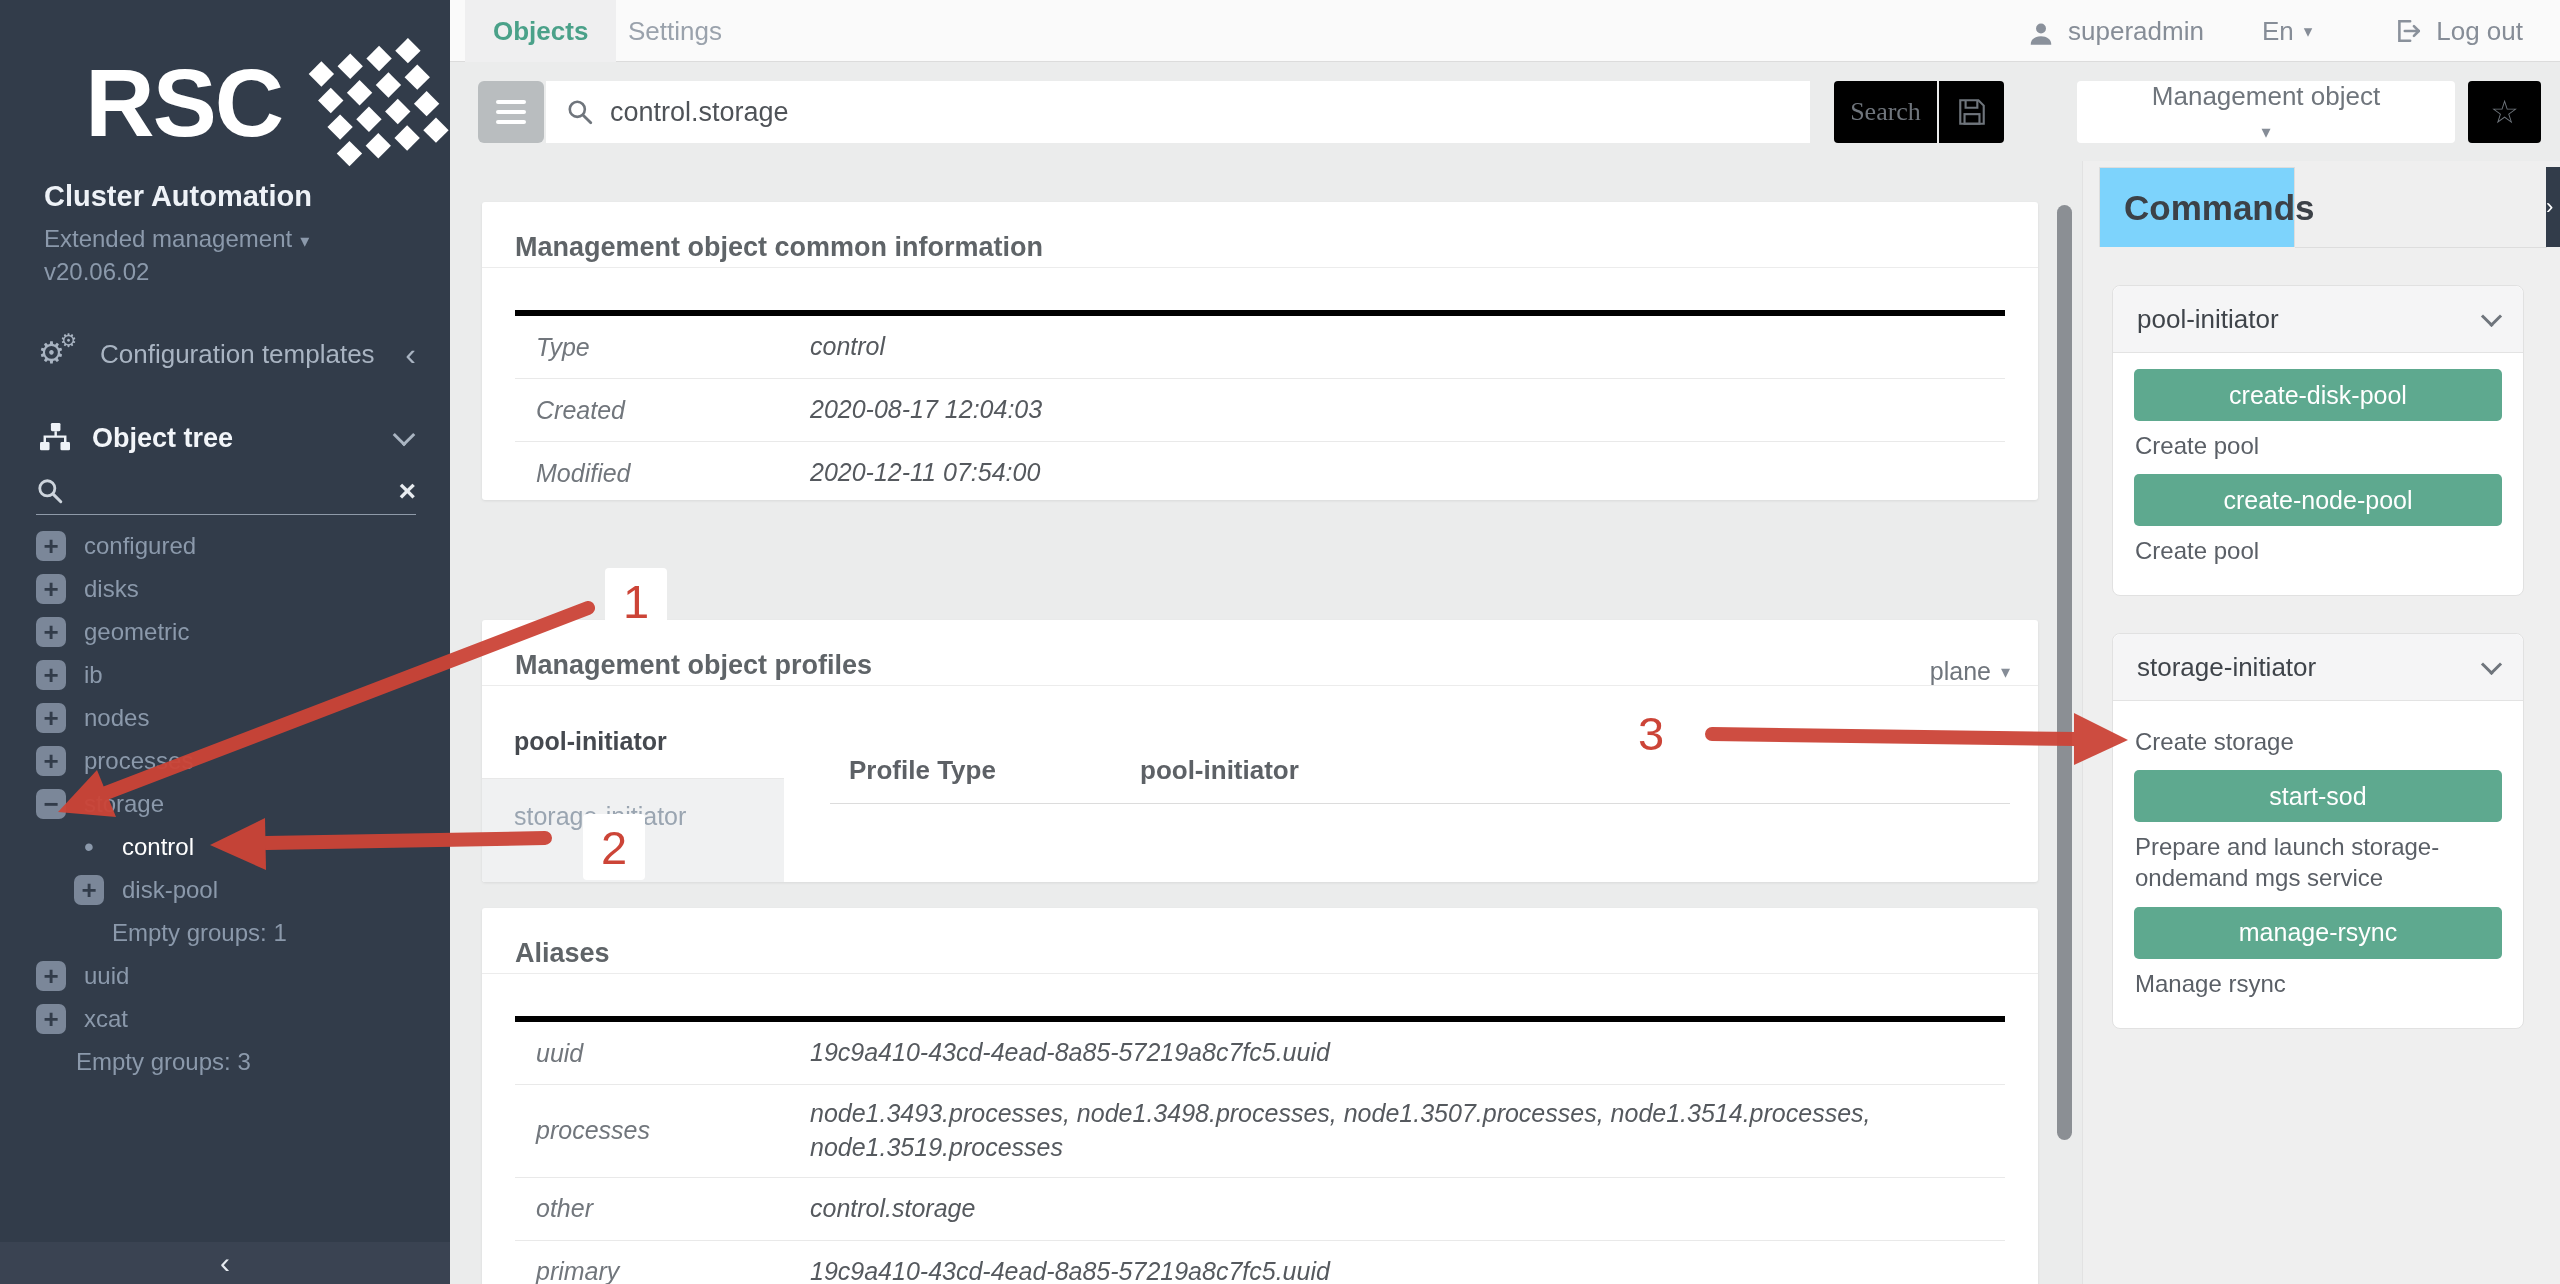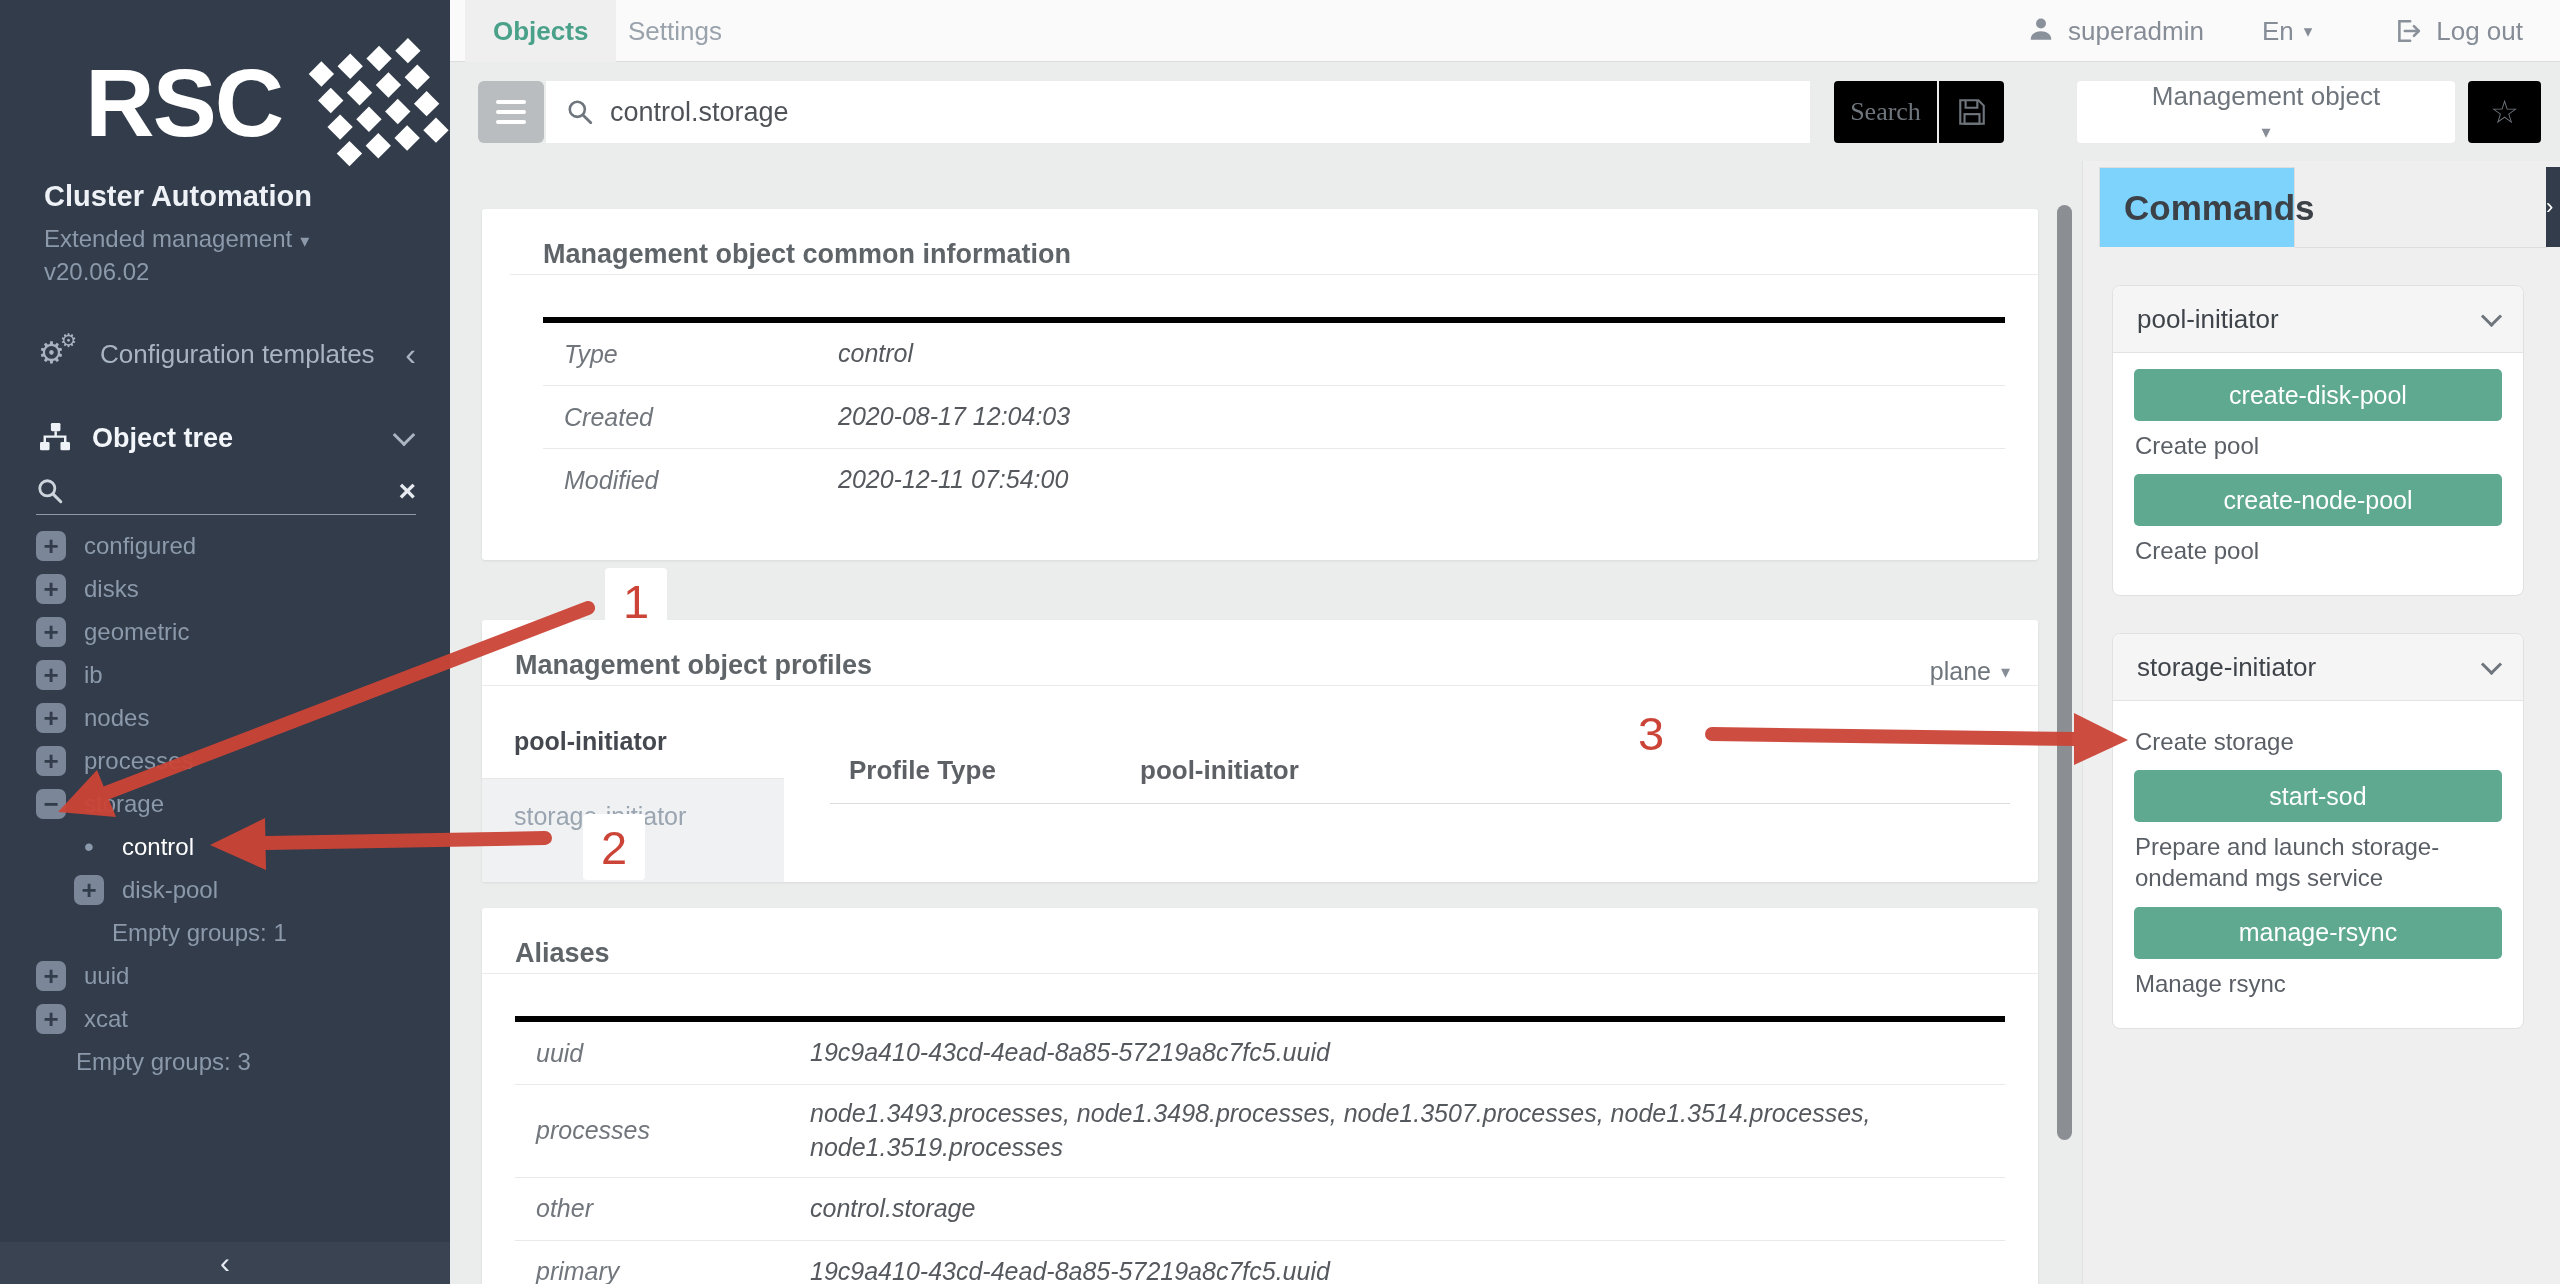--- a/index.html
+++ b/index.html
@@ -48,21 +48,21 @@
   .t-item.selected .t-label{color:#ffffff;}
   .side-collapse{position:absolute;left:0;bottom:0;width:450px;height:42px;background:#3a4352;
                  display:flex;align-items:center;justify-content:center;color:#e6ebf1;font-size:30px;}
 
   
   .topbar{position:absolute;left:450px;top:0;width:2110px;height:62px;background:#fafafa;border-bottom:1px solid #dcdcdc;box-sizing:border-box;}
   .tab{position:absolute;top:0;height:62px;display:flex;align-items:center;font-size:26px;padding:0 28px;}
   .tab-objects{left:15px;background:#efeff0;color:#4aa189;font-weight:600;}
   .tab-settings{left:150px;color:#9aa2ac;}
   .tb-right{position:absolute;right:37px;top:0;height:62px;display:flex;align-items:center;font-size:26px;color:#868d97;}
-  .tb-user{display:flex;align-items:flex-start;gap:14px;}
+  .tb-user{display:flex;align-items:flex-end;gap:14px;}
   .tb-lang{display:flex;align-items:center;gap:10px;margin-left:58px;}
   .tb-caret{font-size:17px;color:#868d97;}
   .tb-logout{display:flex;align-items:center;gap:14px;margin-left:82px;}
 
   
   .searchrow{position:absolute;left:450px;top:62px;width:2110px;height:99px;background:#ebecec;}
   .hamburger{position:absolute;left:28px;top:19px;width:66px;height:62px;background:#b9bdbf;border-radius:6px;
              display:flex;flex-direction:column;align-items:center;justify-content:center;gap:6px;}
   .hamburger i{display:block;width:30px;height:4px;background:#ffffff;border-radius:2px;}
   .search-input{position:absolute;left:96px;top:19px;width:1264px;height:62px;background:#ffffff;
@@ -79,21 +79,21 @@
   .btn-star{position:absolute;left:2018px;top:19px;width:73px;height:62px;border-radius:4px;font-size:32px;}
 
   
   .main{position:absolute;left:450px;top:161px;width:1632px;height:1123px;background:#ebecec;}
   .card{position:absolute;left:32px;width:1556px;background:#ffffff;border-radius:3px;
         box-shadow:0 1px 3px rgba(0,0,0,0.08);box-sizing:border-box;}
   .card-title{font-size:27px;font-weight:bold;color:#5f6468;}
   .card-head{padding:30px 33px 0 33px;height:65px;box-sizing:border-box;}
   .card-divider{border-bottom:1px solid #ececec;}
 
-  .card-info{top:48px;height:351px;overflow:hidden;padding-left:28px;}
+  .card-info{top:41px;height:298px;overflow:hidden;}
   .info-table{margin:42px 33px 0 33px;border-top:6px solid #000000;font-style:italic;}
   .irow{display:flex;align-items:center;min-height:62px;font-size:25px;}
   .irow + .irow{border-top:1px solid #e9e9e9;}
   .irow .lbl{width:295px;padding-left:21px;color:#71767c;flex:0 0 295px;box-sizing:border-box;}
   .irow .val{color:#55595e;padding:12px 20px 12px 0;line-height:1.35;}
 
   .card-profiles{top:459px;height:262px;overflow:hidden;}
   .plane-select{position:absolute;right:28px;top:37px;font-size:25px;color:#6f757c;display:flex;align-items:center;gap:10px;}
   .pf-body{position:absolute;left:0;top:85px;right:0;bottom:0;}
   .p-tabcol{position:absolute;left:0;top:0;width:302px;bottom:0;background:#f0f1f2;}

